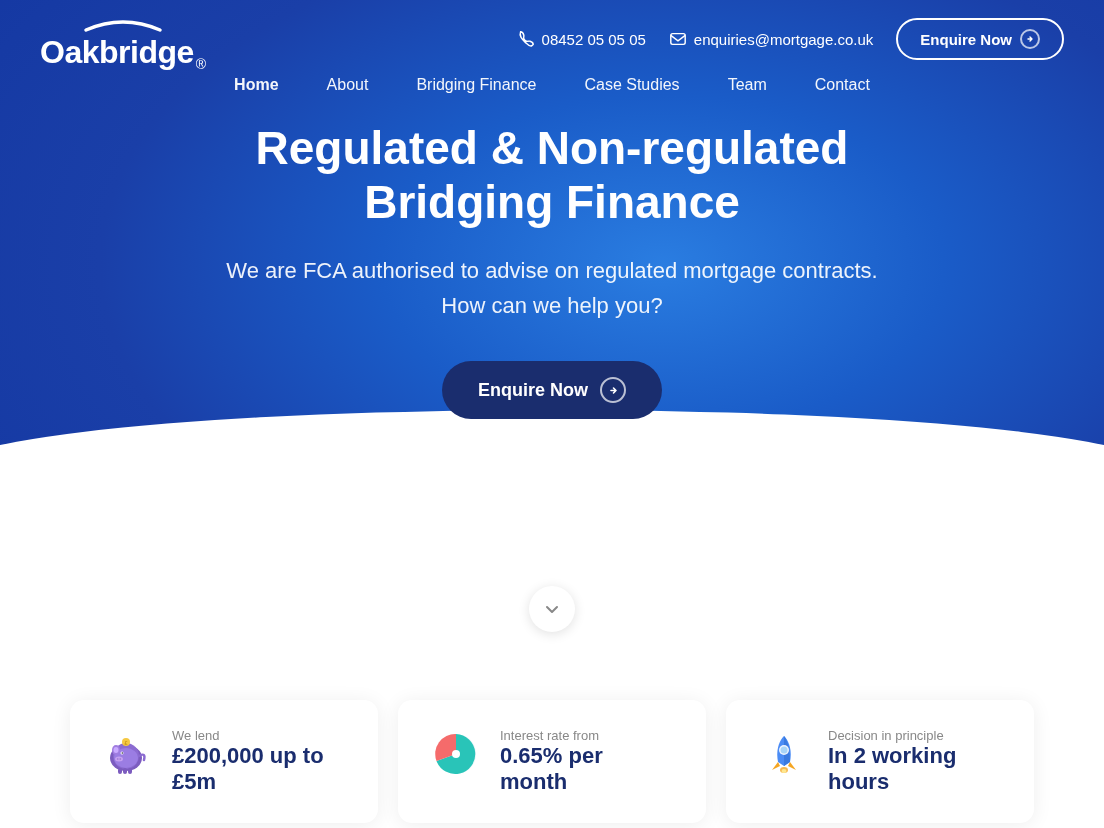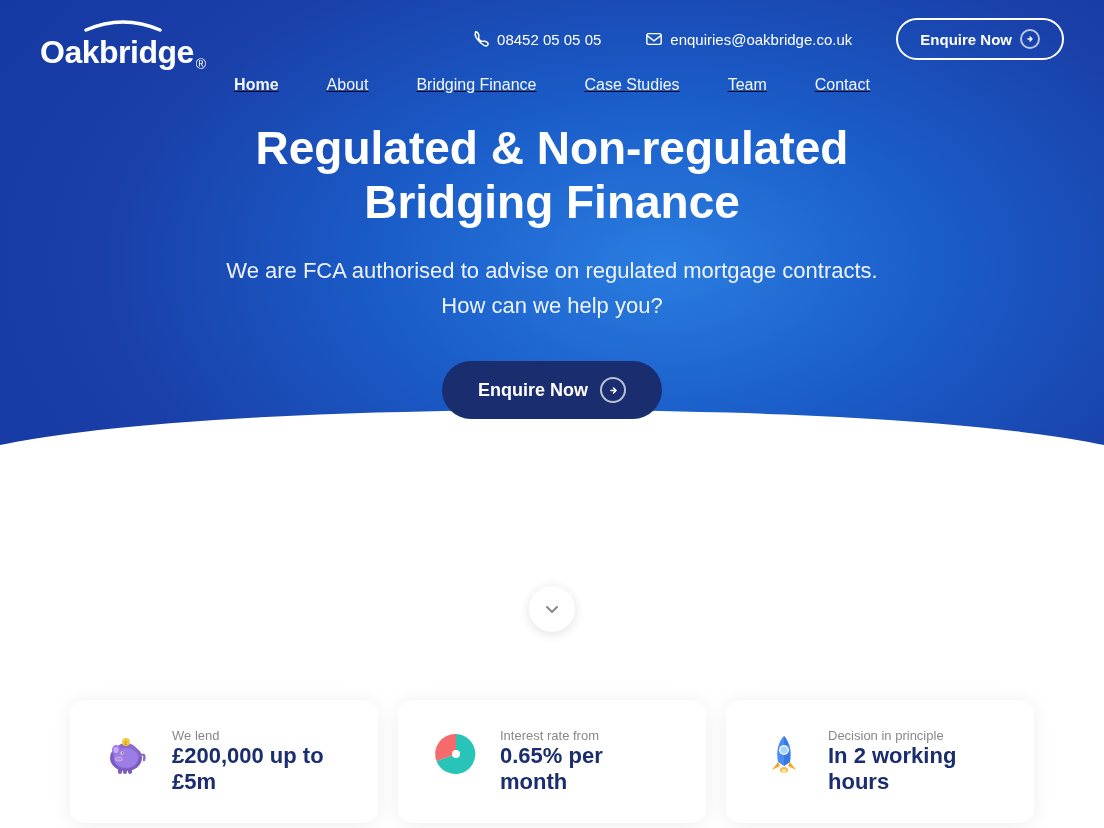--- a/index.html
+++ b/index.html
@@ -11,21 +11,21 @@
       position: absolute;
       top: 0; left: 0; right: 0;
       z-index: 10;
       padding: 0 40px;
     }
     .header-top {
       display: flex;
       align-items: center;
       justify-content: flex-end;
       padding: 18px 0 8px;
-      gap: 44px;
+      gap: 23px;
     }
     .logo-area {
       position: absolute;
       left: 40px;
       top: 12px;
     }
     .logo-arc {
       display: block;
       text-align: center;
       margin-bottom: -4px;
@@ -69,21 +69,20 @@
       display: flex;
       align-items: center;
       gap: 8px;
       white-space: nowrap;
     }
     .nav {
       display: flex;
       justify-content: center;
       gap: 48px;
       padding: 8px 0 12px;
-      text-decoration: underline;
     }
     .nav a {
       color: #fff;
       text-decoration: none;
       font-size: 16px;
       font-weight: 500;
       opacity: 0.95;
     }
     .nav a.active { font-weight: 700; }
 
@@ -226,21 +225,21 @@
       <svg viewBox="0 0 20 20" fill="none">
         <path d="M4 2C4 2 6.5 2 7.5 5.5C8 7.2 7 8.5 7.5 9.5C8.2 11 9 11.8 10.5 12.5C11.5 13 12.8 12 14.5 12.5C18 13.5 18 16 18 16L16.5 17.5C16.5 17.5 14 18.5 10 14.5C6 10.5 2 7 4 2Z" stroke="white" stroke-width="1.6" fill="none"></path>
       </svg>
       <span>08452 05 05 05</span>
     </a>
     <a class="contact-item" href="#">
       <svg viewBox="0 0 20 20" fill="none">
         <rect x="2" y="4" width="16" height="12" rx="2" stroke="white" stroke-width="1.6"></rect>
         <path d="M2 6L10 12L18 6" stroke="white" stroke-width="1.6"></path>
       </svg>
-      <span>enquiries@oakbridge.co.uk</span>
+      <span>enquiries@mortgage.co.uk</span>
     </a>
     <button class="enquire-btn-header">
       <span>Enquire Now</span>
       <div class="circle-icon-sm">
         <svg width="10" height="10" viewBox="0 0 10 10" fill="none">
           <path d="M3 5H7M7 5L5 3M7 5L5 7" stroke="white" stroke-width="1.4" stroke-linecap="round"></path>
         </svg>
       </div>
     </button>
   </div>

